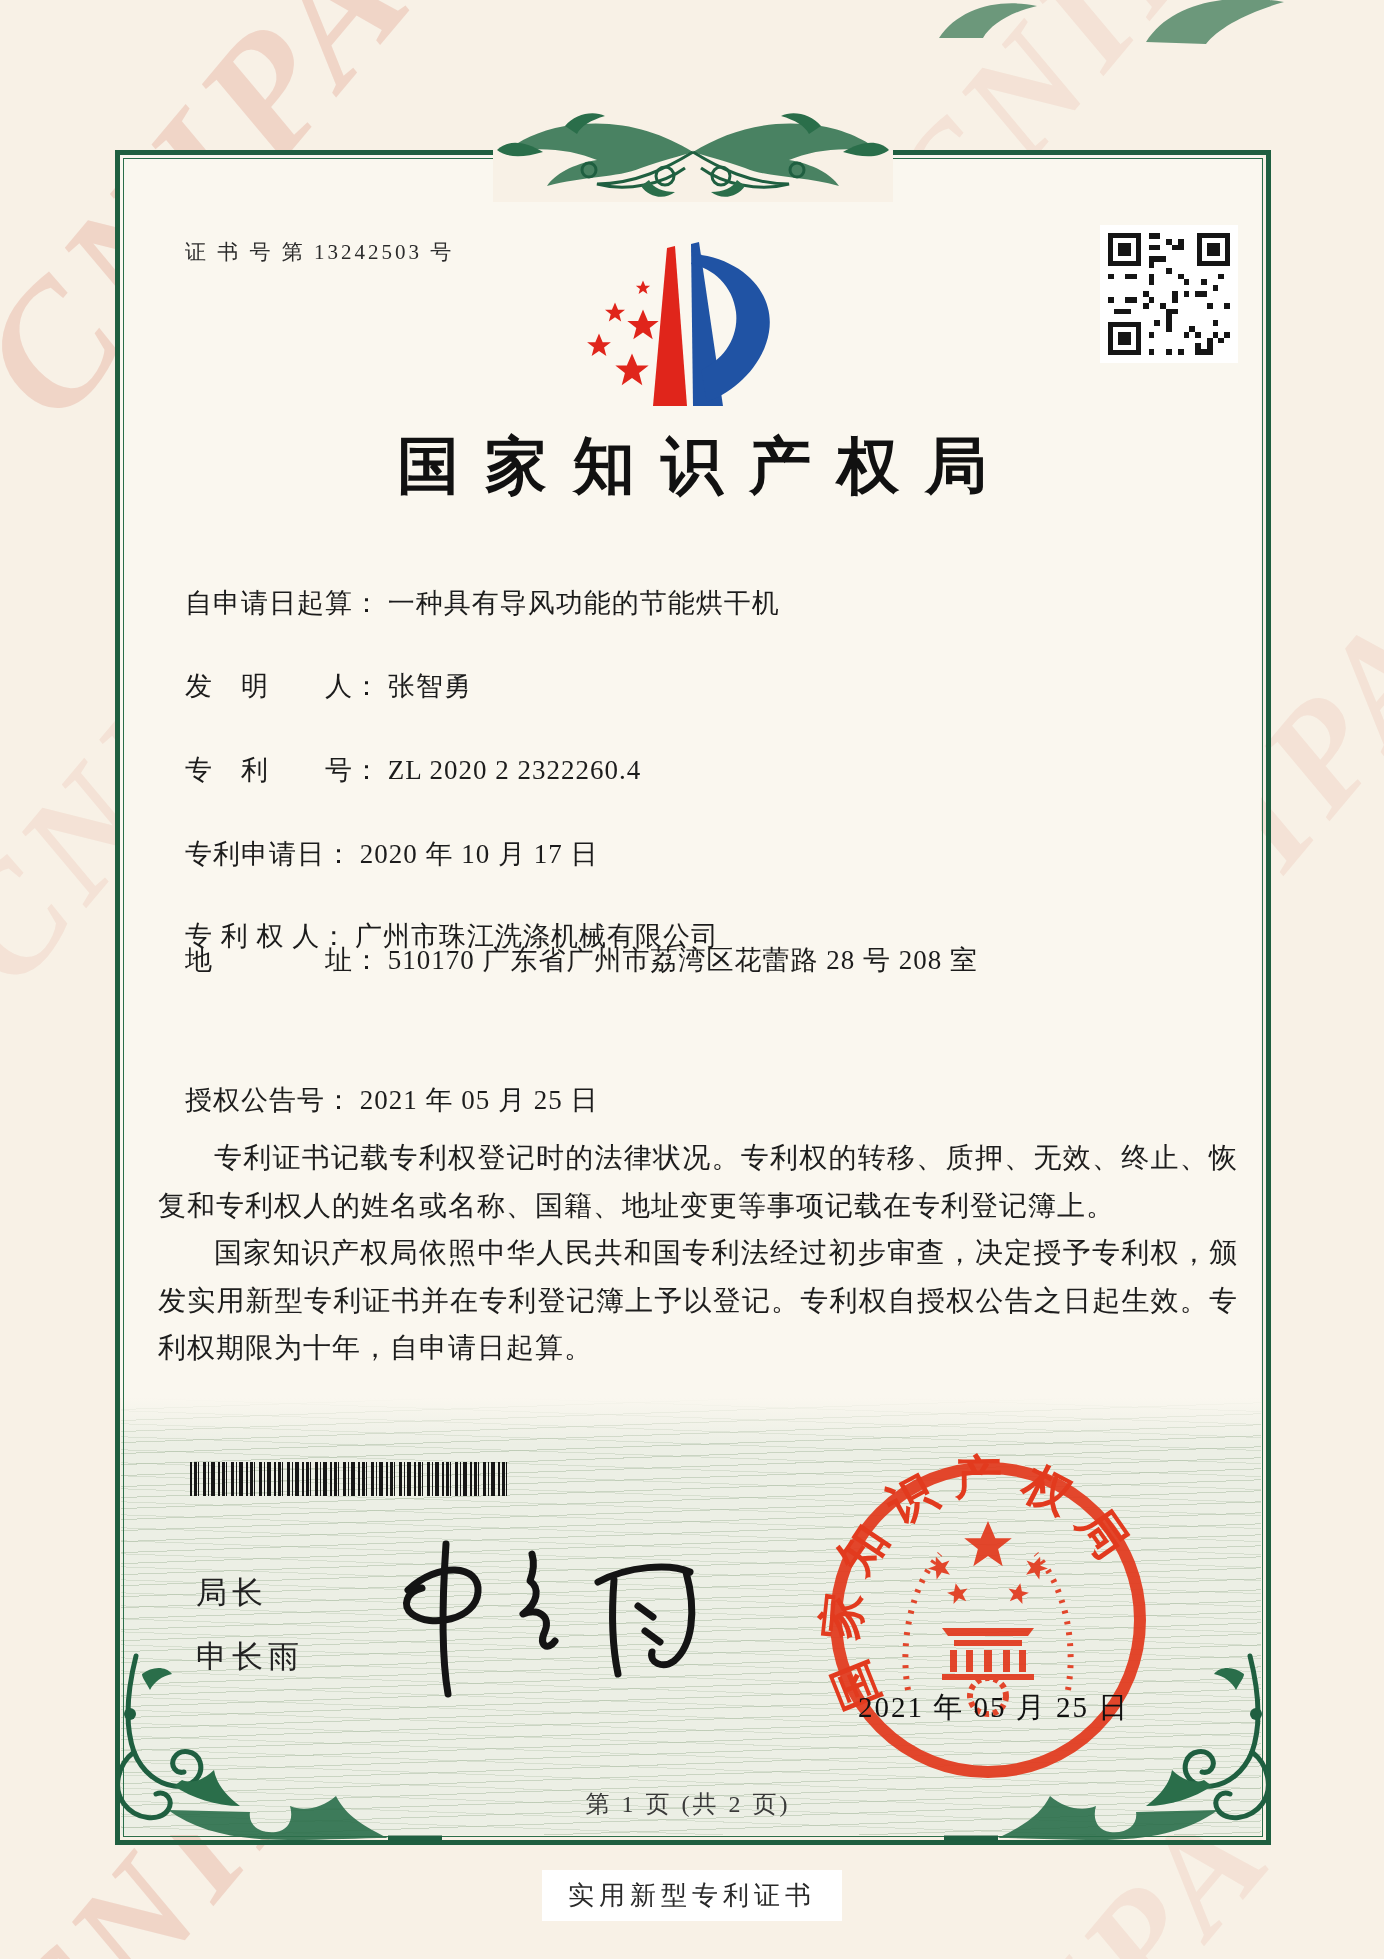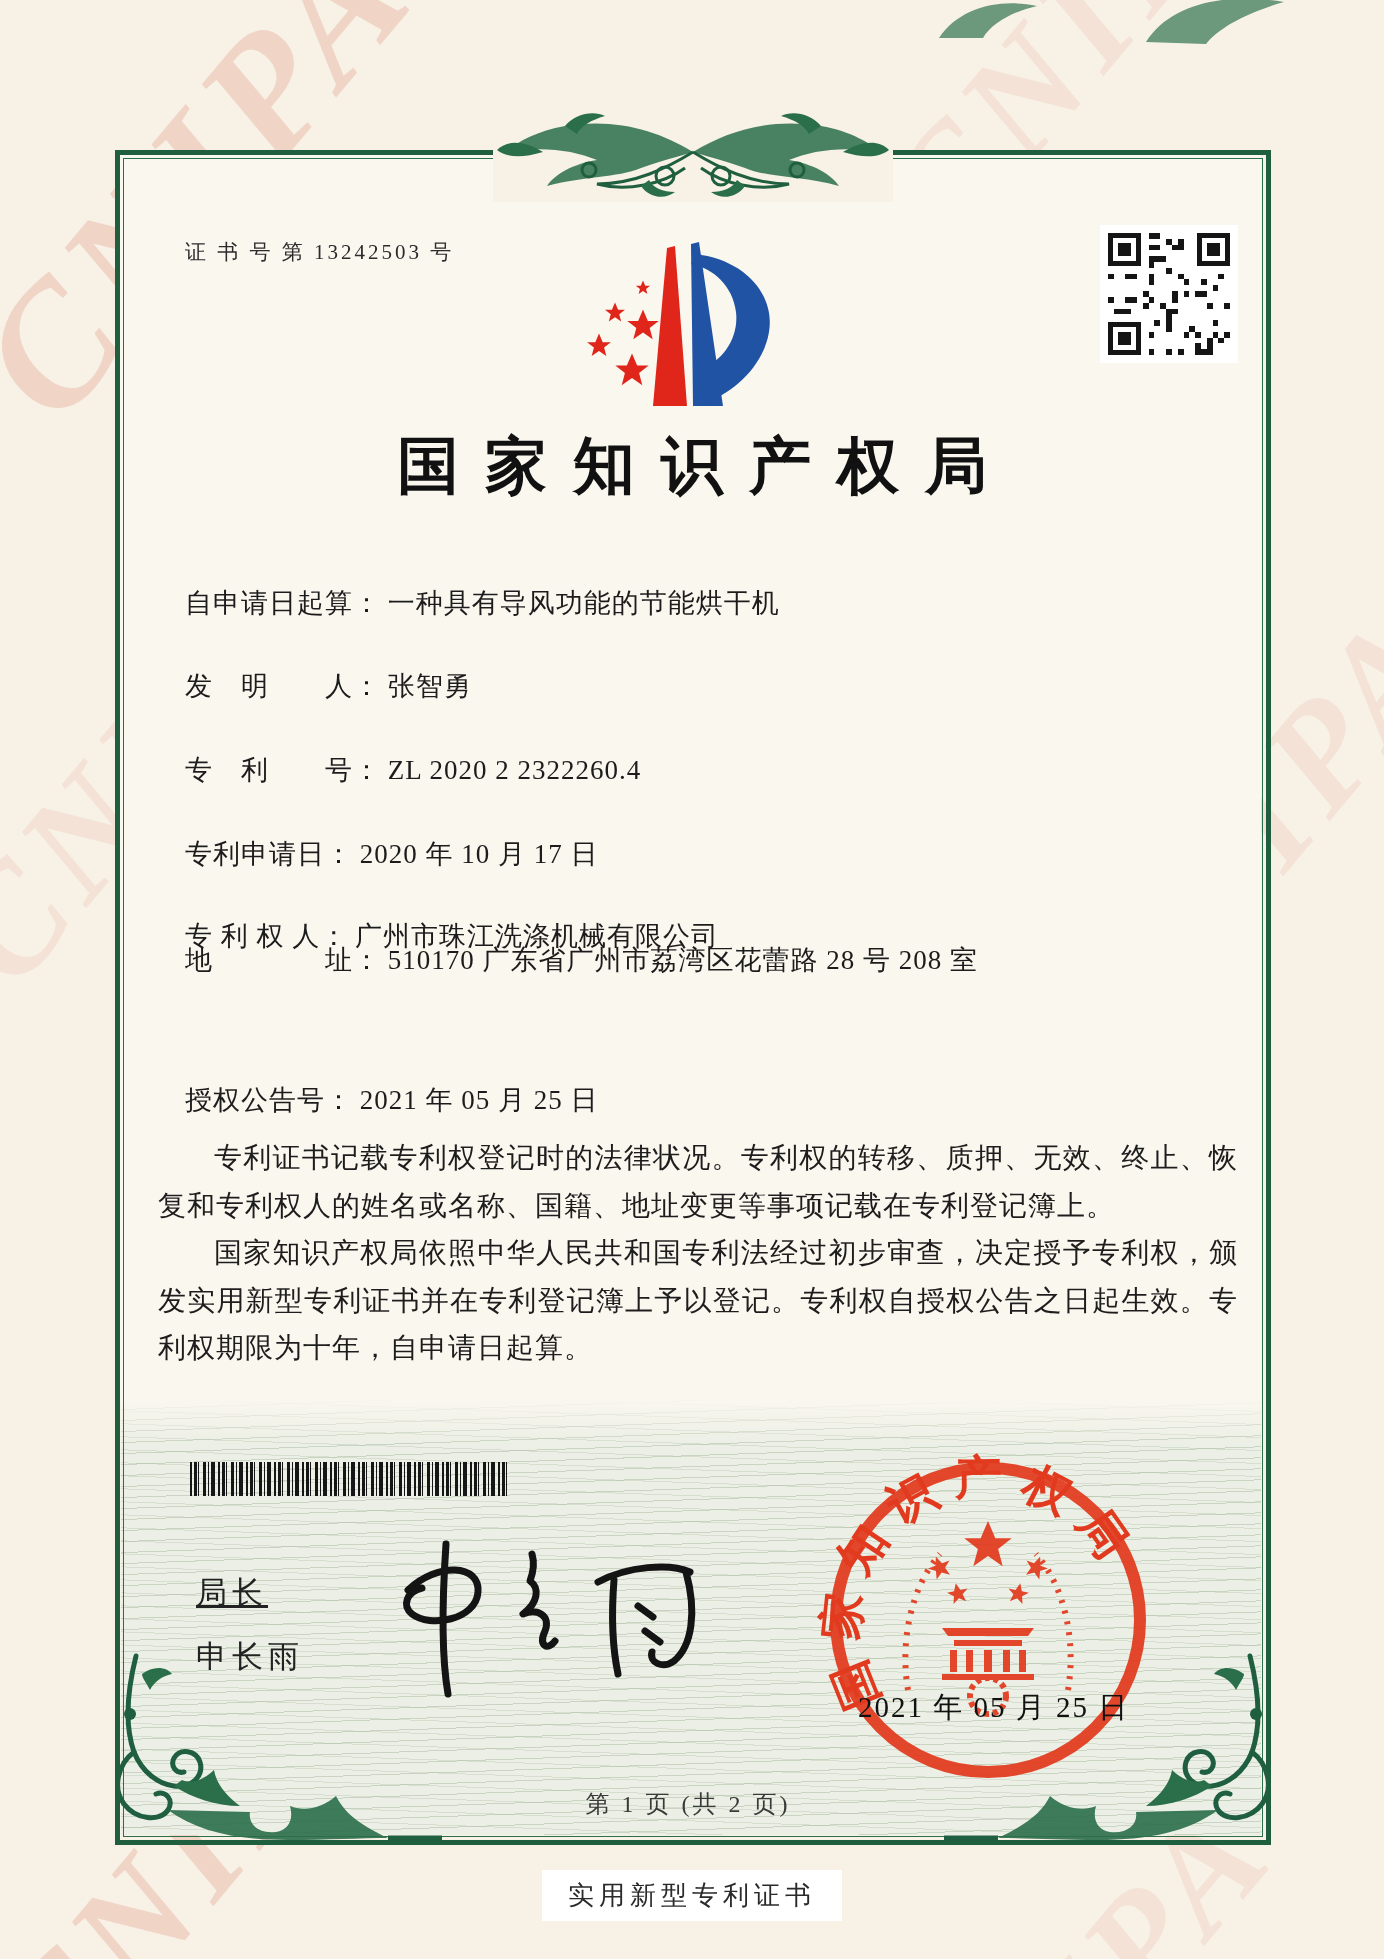--- a/index.html
+++ b/index.html
@@ -54,21 +54,21 @@
             line-height:47.5px;letter-spacing:1px;color:#1d1d1d;text-align:justify;}
   .bodytext p{margin:0;text-indent:2em;}
   
   .barcode{position:absolute;left:190px;top:1462px;width:318px;height:34px;z-index:4;
      background:repeating-linear-gradient(90deg,
         #161616 0 2px,transparent 2px 4px,#161616 4px 7px,transparent 7px 8px,
         #161616 8px 9px,transparent 9px 13px,#161616 13px 16px,transparent 16px 18px,
         #161616 18px 19px,transparent 19px 21px,#161616 21px 25px,transparent 25px 28px);}
   .signer{position:absolute;left:196px;z-index:4;font-family:"Liberation Sans",sans-serif;
           font-size:31px;letter-spacing:5px;color:#222;}
-  .signer-title{top:1572px;text-decoration:underline;}
+  .signer-title{top:1572px;}
   .signer-name{top:1636px;}
   .signature{position:absolute;left:360px;top:1528px;width:380px;height:190px;z-index:4;}
   .seal{position:absolute;left:812px;top:1438px;width:352px;height:372px;z-index:4;}
   .seal-date{position:absolute;left:858px;top:1688px;width:260px;z-index:5;font-size:29px;
              letter-spacing:2px;color:#111;white-space:nowrap;}
   .page-info{position:absolute;left:115px;top:1788px;width:1146px;text-align:center;font-size:24px;
              letter-spacing:3px;color:#3a3a3a;z-index:4;}
   .note-box{position:absolute;left:50%;top:1870px;transform:translateX(-50%);background:#ffffff;
             padding:8px 26px;z-index:4;font-size:26px;letter-spacing:5px;color:#2a2a2a;white-space:nowrap;}
 </style>

